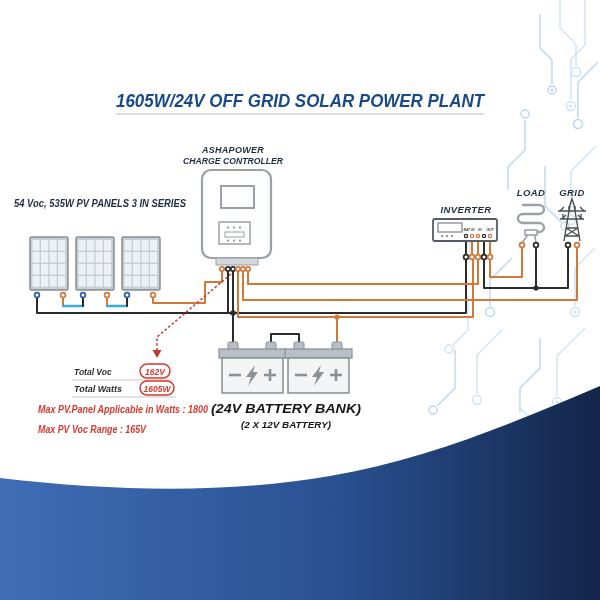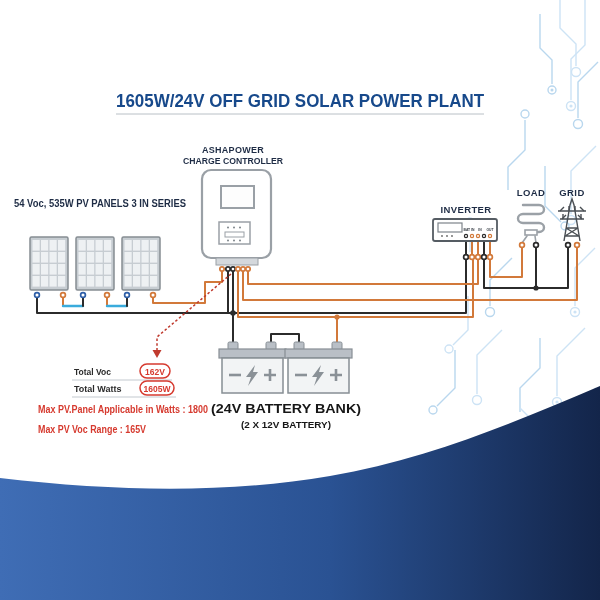--- a/index.html
+++ b/index.html
@@ -1,16 +1,16 @@
 <!DOCTYPE html>
 <html><head>
 <meta charset="utf-8">
 <style>
   html,body{margin:0;padding:0;background:#ffffff;}
-  .stage{position:relative;width:600px;height:600px;background:#ffffff;overflow:hidden;font-family:"Liberation Sans",sans-serif;}
+  .stage{position:relative;width:600px;height:600px;background:#ffffff;overflow:hidden;font-family:"Liberation Sans",sans-serif;font-style:italic;}
   svg{position:absolute;left:0;top:0;}
   svg text{font-family:"Liberation Sans",sans-serif;}
   .t-title{font-weight:bold;fill:#17498b;}
   .t-dark{font-weight:bold;fill:#1e2c45;}
   .t-black{font-weight:bold;fill:#161616;}
   .t-gray{font-weight:bold;fill:#2b2b2b;}
   .t-red{font-weight:bold;fill:#d63a2f;}
   .t-tiny{font-weight:bold;fill:#3a4148;}
   .wire-k{stroke:#2b2b2b;stroke-width:2;fill:none;stroke-linejoin:round;stroke-linecap:round;}
   .wire-o{stroke:#d2793a;stroke-width:2;fill:none;stroke-linejoin:round;stroke-linecap:round;}

